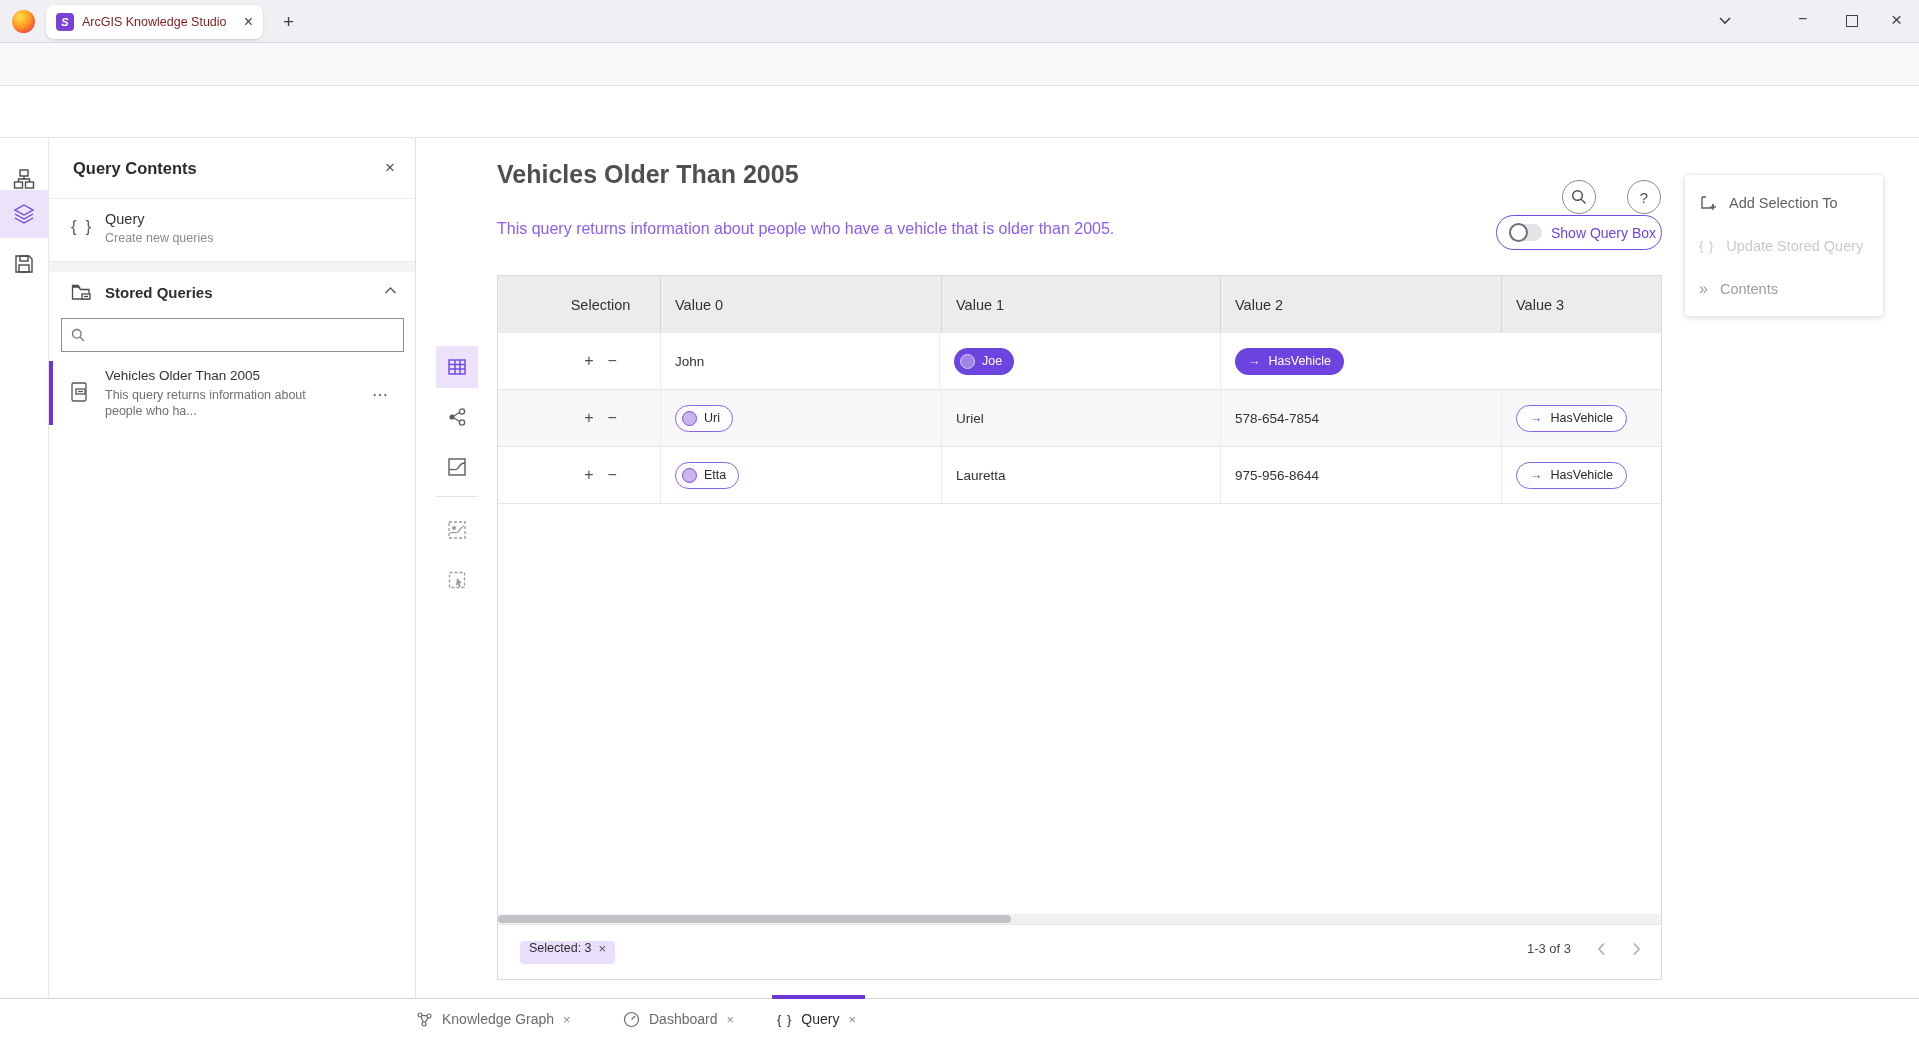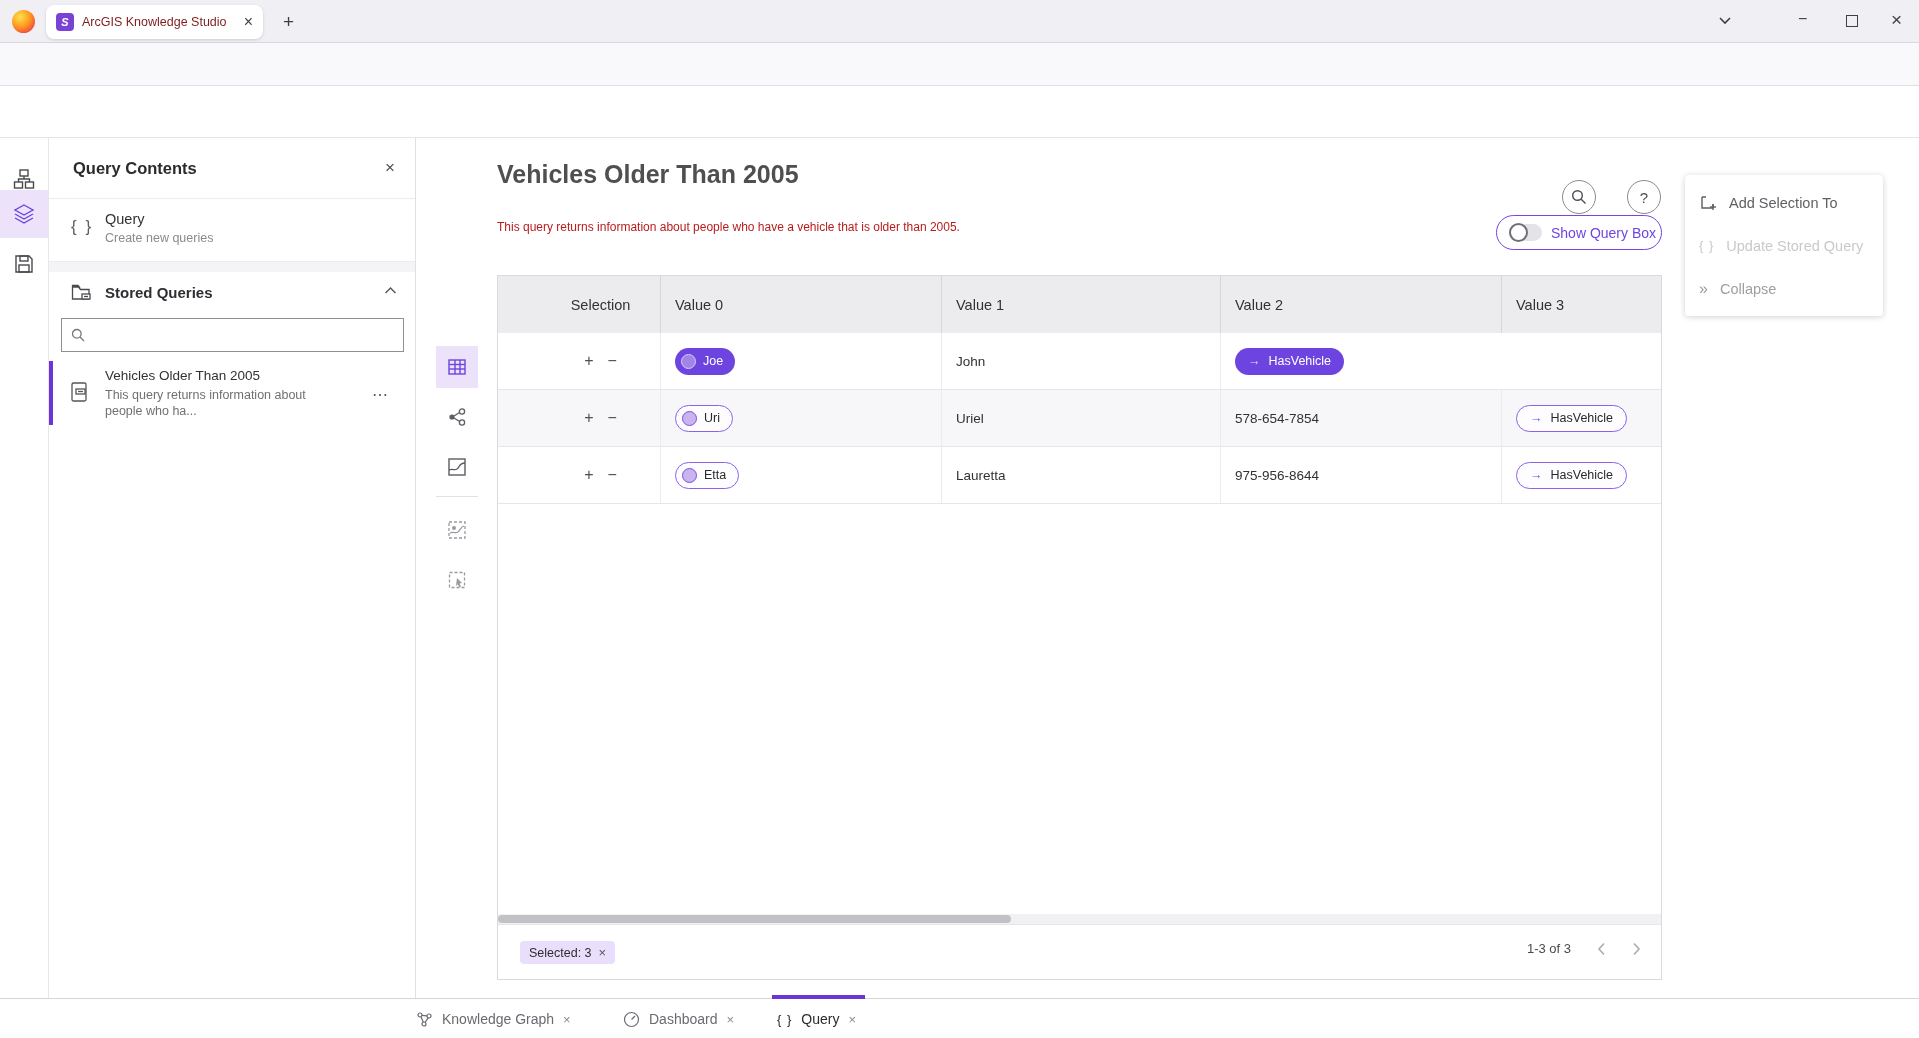--- a/index.html
+++ b/index.html
@@ -59,21 +59,21 @@
   .searchbox{position:absolute;left:12px;top:180px;width:343px;height:34px;border:1px solid #8f8f94;background:#fff;
     display:flex;align-items:center;padding:0 9px;gap:7px;}
   .searchbox input{border:0;outline:0;flex:1;font-size:13px;font-family:"Liberation Sans",sans-serif;background:transparent;}
   .sq-item{position:absolute;left:0;top:223px;width:100%;height:64px;border-left:4px solid #6e35d6;background:#fff;}
   .sq-item-title{position:absolute;left:52px;top:7px;font-size:13.5px;color:#323232;}
   .sq-item-desc{position:absolute;left:52px;top:26px;width:210px;font-size:12.5px;color:#707075;line-height:16px;}
   .dots{position:absolute;right:26px;top:24px;font-size:16px;color:#55555a;letter-spacing:1px;}
 
   
   .main-title{position:absolute;left:497px;top:160px;font-size:25px;font-weight:bold;color:#4f4f4f;}
-  .main-desc{position:absolute;left:497px;top:220px;font-size:12px;color:#b91c1c;}
+  .main-desc{position:absolute;left:497px;top:220px;font-size:16px;color:#8b5cf6;}
   .sqb-toggle{position:absolute;left:1496px;top:215px;width:166px;height:35px;border:1.5px solid #7447e0;border-radius:18px;
     display:flex;align-items:center;padding:0 12px;gap:9px;background:#fff;}
   .sqb-track{width:33px;height:17px;border-radius:9px;background:#e4e4e8;position:relative;flex:0 0 auto;}
   .sqb-knob{position:absolute;left:0px;top:-1px;width:19px;height:19px;border-radius:50%;background:#fff;border:2px solid #6f6f76;}
   .sqb-label{font-size:14px;color:#6e44e0;white-space:nowrap;}
 
   
   .vtool{position:absolute;left:436px;top:346px;width:42px;}
   .vtool-item{width:42px;height:42px;display:flex;align-items:center;justify-content:center;color:#5c5c62;margin-bottom:8px;}
   .vtool-item.sel{background:#ece3fb;color:#6e44e0;}
@@ -101,21 +101,21 @@
   .pill.line .dot{background:#c9b4f0;border:1.5px solid #7a52d8;}
   .rpill{display:inline-flex;align-items:center;gap:8px;height:27px;border-radius:14px;padding:0 13px;font-size:12.5px;}
   .rpill.fill{background:#6e44e0;color:#fff;}
   .rpill.fill .arr{color:#e6dcfa;}
   .rpill.line{background:#fdfcff;border:1px solid #8a63e8;color:#2a2a2a;}
   .rpill.line .arr{color:#6e44e0;}
   .hscroll{position:absolute;left:0;top:638px;width:100%;height:10px;background:#f1f1f3;}
   .hthumb{position:absolute;left:0;top:1px;width:513px;height:8px;background:#c2c2c6;border-radius:4px;}
   .tfoot{position:absolute;left:0;top:648px;width:100%;height:55px;border-top:1px solid #e6e6ea;background:#fff;}
   .selchip{position:absolute;left:22px;top:16px;height:23px;background:#e9defb;border-radius:4px;display:flex;
-    align-items:center;gap:7px;padding:0 9px;font-size:12.5px;color:#2e2e2e;}
+    gap:7px;padding:0 9px;font-size:12.5px;color:#2e2e2e;}
   .selchip .x{color:#55555a;font-size:13px;}
   .pager{position:absolute;right:20px;top:16px;display:flex;align-items:center;gap:26px;}
   .pager-label{font-size:13px;color:#4a4a4f;}
   .pgbtn{color:#ababb0;}
 
   
   .ctxmenu{position:absolute;left:1685px;top:175px;width:198px;height:141px;background:#fff;border-radius:4px;
     box-shadow:0 1px 6px rgba(0,0,0,.18);padding:6px 0;}
   .ctx-item{height:43px;display:flex;align-items:center;gap:12px;padding:0 14px;font-size:14.5px;color:#5f5f64;}
   .ctx-item.disabled{color:#c9c9cd;}
@@ -354,27 +354,27 @@
       <div class="th c2">Value 1</div>
       <div class="th c3">Value 2</div>
       <div class="th c4">Value 3</div>
     </div>
 
     <div class="trow" style="top:57px;">
       <div class="td c0">
         <span class="selbtn">+</span>
         <span class="selbtn">−</span>
       </div>
+      <div class="td c2">John</div>
       <div class="td c1">
           <span class="pill fill">
             <span class="dot"></span>
             <span>Joe</span>
           </span>
         </div>
-      <div class="td c2">John</div>
       <div class="td c4">
           <span class="rpill fill">
             <span class="arr">→</span>
             <span>HasVehicle</span>
           </span>
         </div>
     </div>
 
     <div class="trow alt" style="top:114px;">
       <div class="td c0">
@@ -454,21 +454,21 @@
           </svg>
       </span>
       <span>Add Selection To</span>
     </div>
     <div class="ctx-item disabled">
       <span class="icon" style="font-size:13px;letter-spacing:1px;">{ }</span>
       <span>Update Stored Query</span>
     </div>
     <div class="ctx-item dim">
       <span class="icon" style="font-size:16px;">»</span>
-      <span>Collapse</span>
+      <span>Contents</span>
     </div>
   </div>
 
   <div class="tabbar">
     <div class="tab-indicator"></div>
     <div class="btab2" style="left:416px;">
       <span class="icon">
         <svg width="17" height="17" viewBox="0 0 17 17">
             <circle cx="4" cy="4" r="2" fill="none" stroke="currentColor" stroke-width="1.2"></circle>
             <circle cx="13" cy="5" r="2" fill="none" stroke="currentColor" stroke-width="1.2"></circle>

